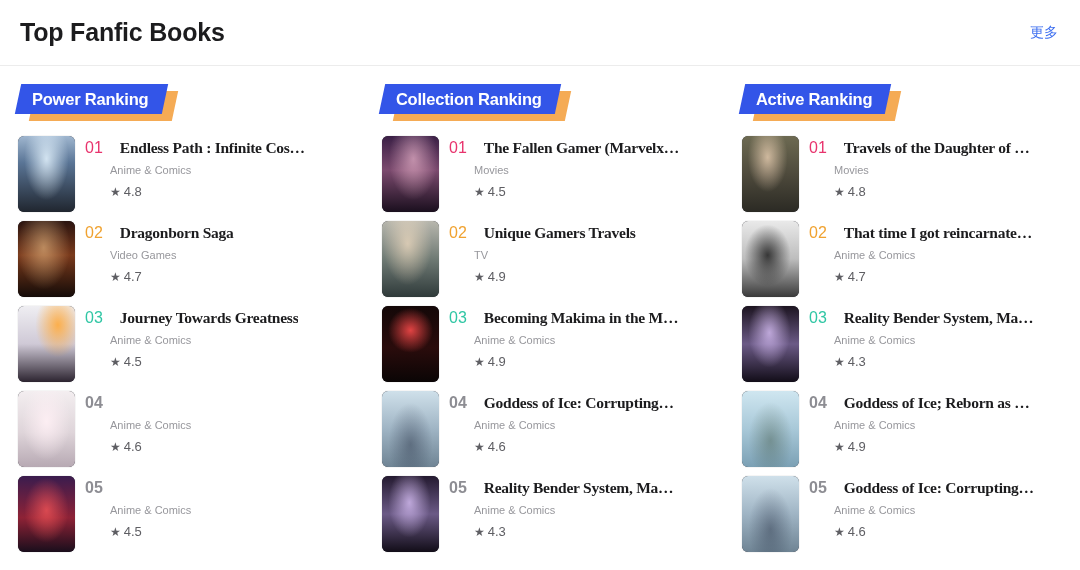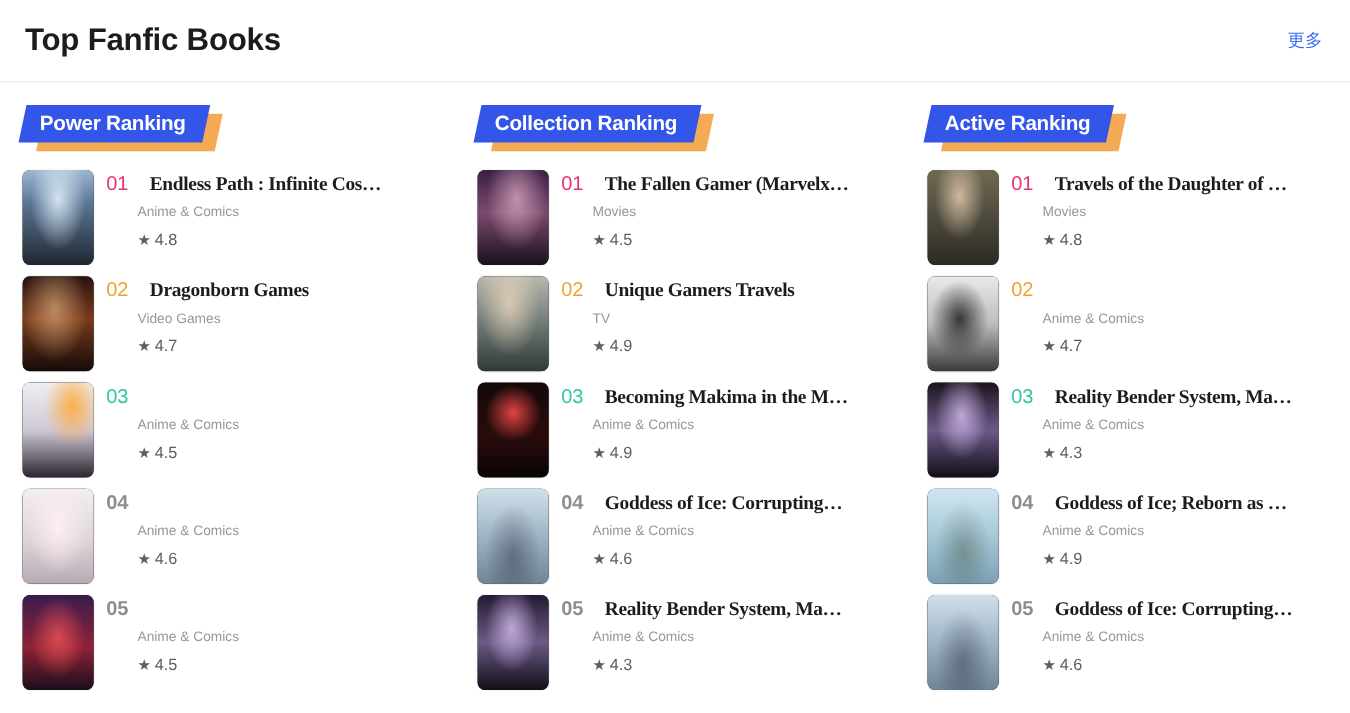--- a/index.html
+++ b/index.html
@@ -184,36 +184,37 @@
               </div>
             </div>
           </div>
           <div class="rank-row">
             <div class="thumb">
               <div class="art" style="background: radial-gradient(at 45% 35%, rgba(255, 210, 150, 0.55) 0%, rgba(0, 0, 0, 0) 60%), linear-gradient(rgb(42, 20, 16) 0%, rgb(122, 58, 28) 45%, rgb(20, 11, 8) 100%);"></div>
             </div>
             <div class="row-body">
               <div class="row-title-line">
                 <span class="rank-num rank-2">02</span>
-                <span class="book-title">Dragonborn Games</span>
+                <span class="book-title">Dragonborn Saga</span>
               </div>
               <div class="book-cat">Video Games</div>
               <div class="book-rating">
                 <span class="star">★</span>
                 <span>4.7</span>
               </div>
             </div>
           </div>
           <div class="rank-row">
             <div class="thumb">
               <div class="art" style="background: radial-gradient(at 70% 25%, rgba(255, 170, 60, 0.9) 0%, rgba(255, 170, 60, 0) 40%), linear-gradient(rgb(239, 238, 242) 0%, rgb(207, 201, 214) 50%, rgb(44, 36, 48) 100%);"></div>
             </div>
             <div class="row-body">
               <div class="row-title-line">
                 <span class="rank-num rank-3">03</span>
+                <span class="book-title">Journey Towards Greatness</span>
               </div>
               <div class="book-cat">Anime &amp; Comics</div>
               <div class="book-rating">
                 <span class="star">★</span>
                 <span>4.5</span>
               </div>
             </div>
           </div>
           <div class="rank-row">
             <div class="thumb">
@@ -349,20 +350,21 @@
               </div>
             </div>
           </div>
           <div class="rank-row">
             <div class="thumb">
               <div class="art" style="background: radial-gradient(at 45% 45%, rgba(20, 20, 20, 0.8) 0%, rgba(20, 20, 20, 0) 52%), linear-gradient(rgb(233, 233, 233) 0%, rgb(189, 189, 189) 50%, rgb(58, 58, 58) 100%);"></div>
             </div>
             <div class="row-body">
               <div class="row-title-line">
                 <span class="rank-num rank-2">02</span>
+                <span class="book-title">That time I got reincarnate…</span>
               </div>
               <div class="book-cat">Anime &amp; Comics</div>
               <div class="book-rating">
                 <span class="star">★</span>
                 <span>4.7</span>
               </div>
             </div>
           </div>
           <div class="rank-row">
             <div class="thumb">

